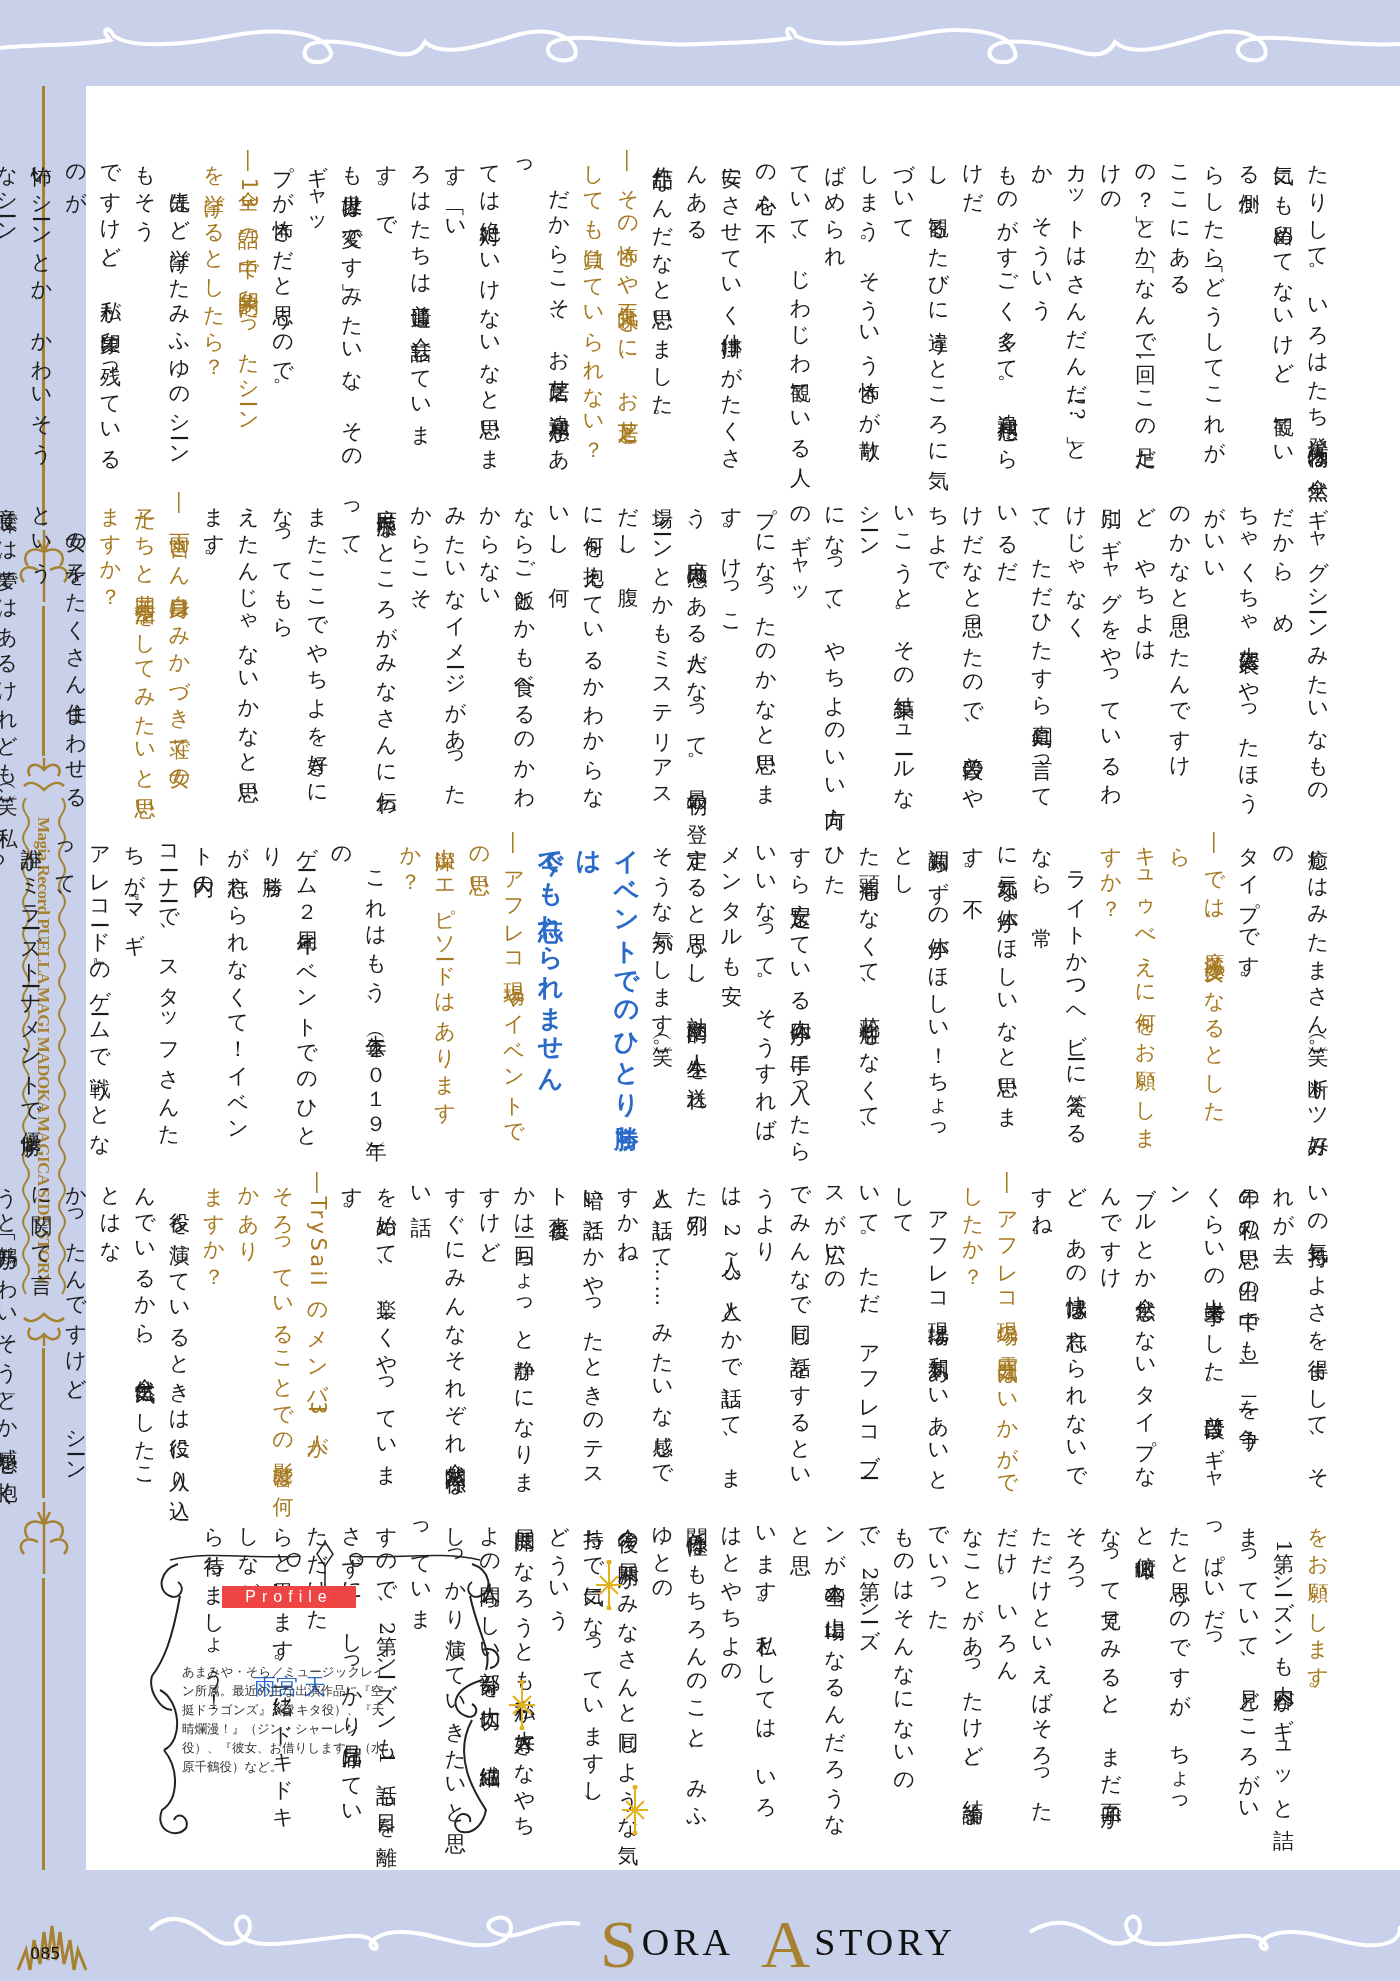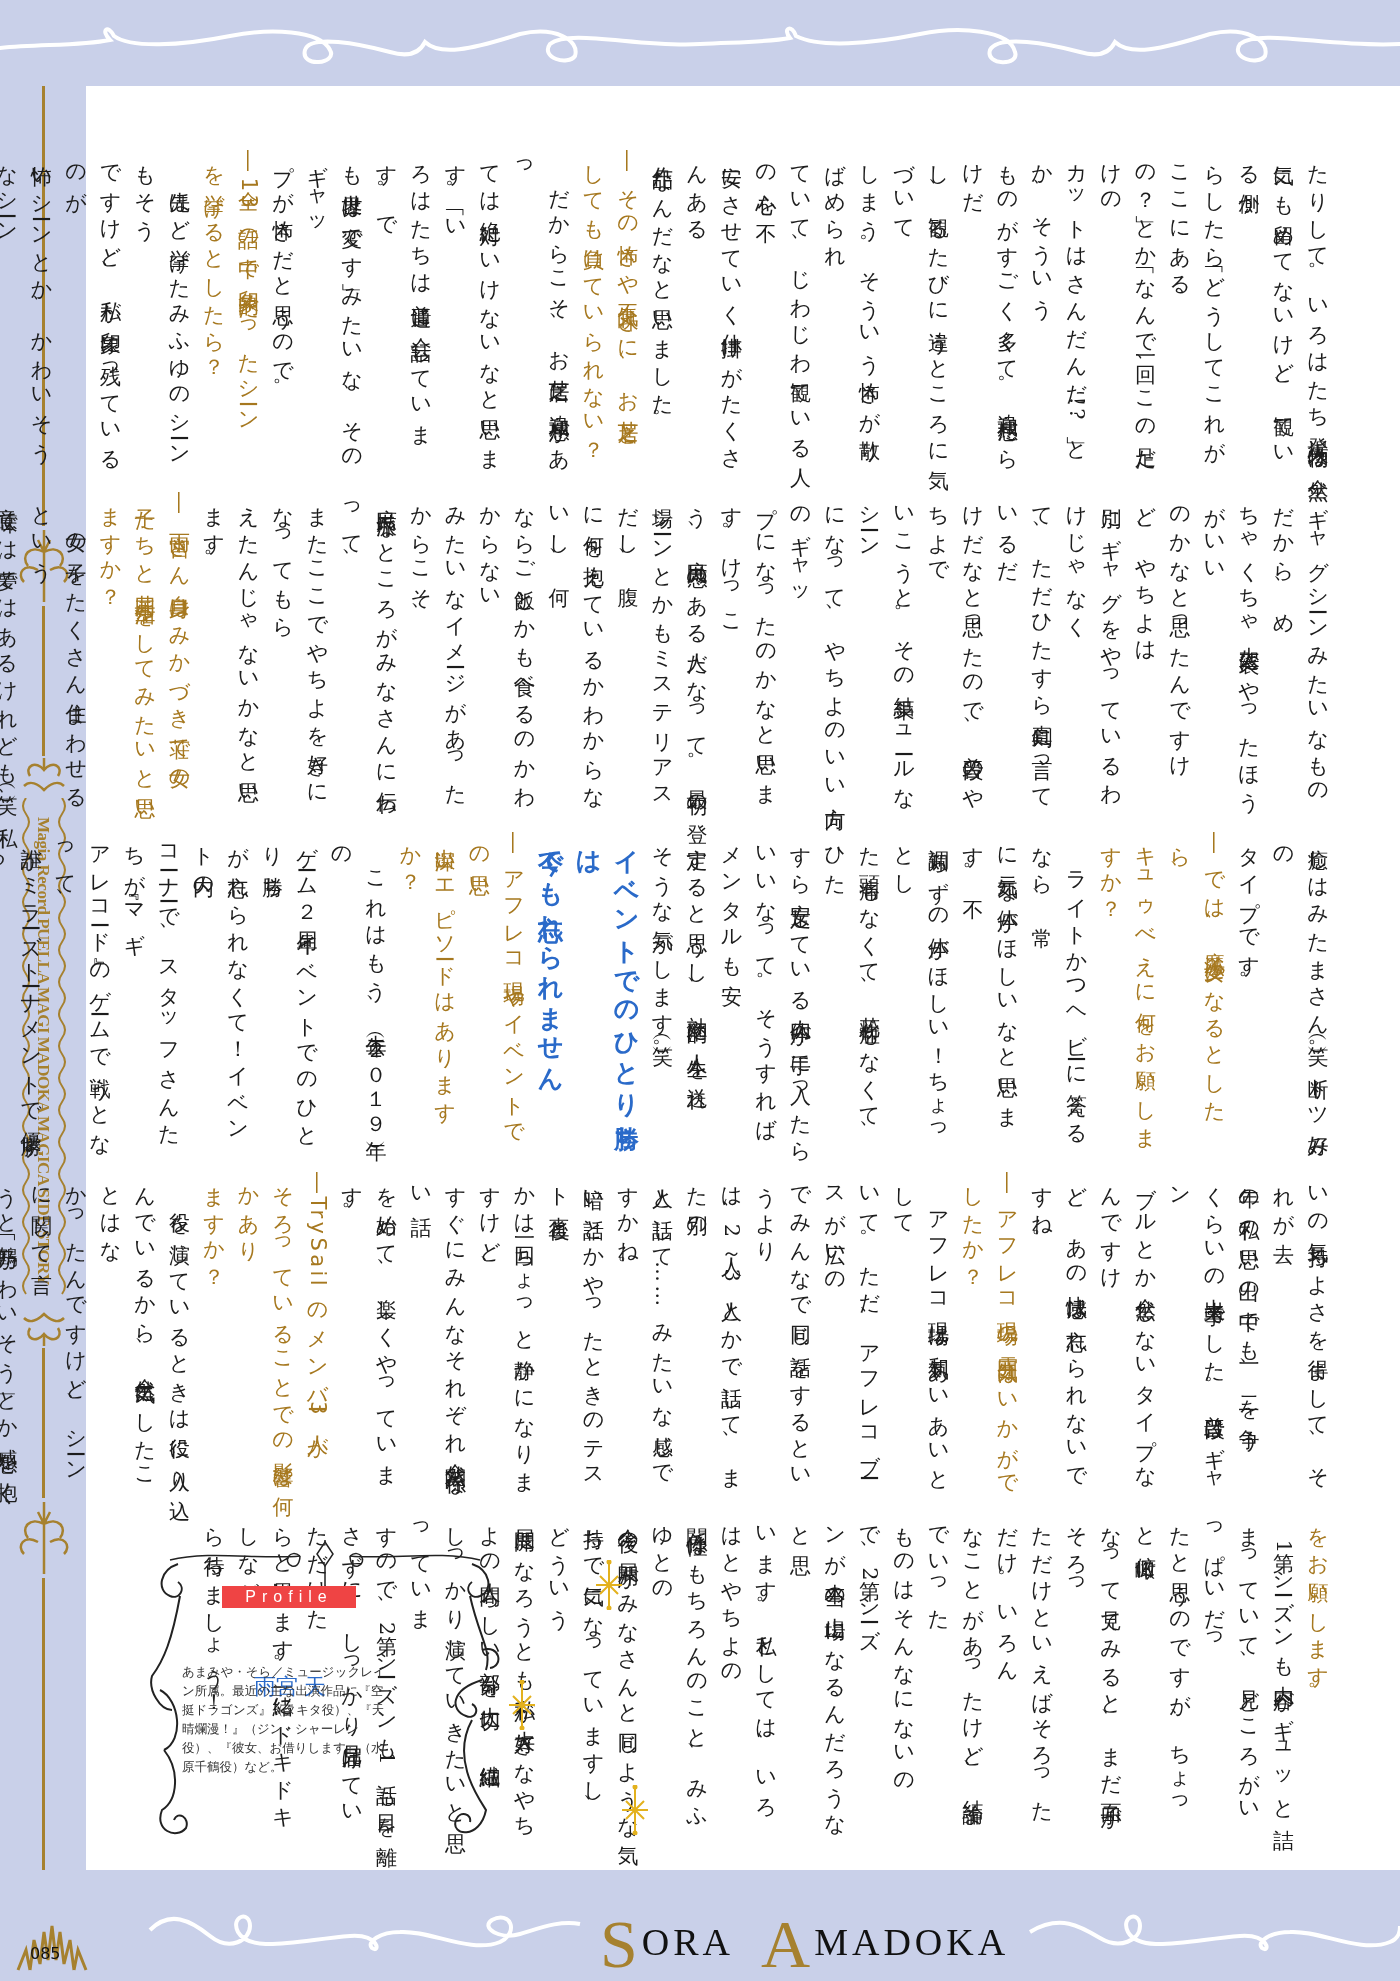--- a/index.html
+++ b/index.html
@@ -219,13 +219,13 @@
 <div class="banner-bottom">
   <svg width="1400" height="111">
     <path d="M150,60 C170,40 190,50 210,66 C230,82 250,70 250,56 C250,40 230,46 238,62 C250,84 300,70 350,66 C380,64 380,84 372,78 C366,72 380,62 400,62 C430,60 470,84 500,72 C520,62 510,40 492,50 C480,58 500,70 520,64 C540,58 560,50 580,54" stroke="#fff" stroke-width="4" fill="none"></path>
     <path d="M1030,62 C1060,44 1080,56 1100,68 C1120,80 1140,70 1140,56 C1140,40 1120,46 1128,62 C1140,84 1190,70 1240,66 C1270,64 1270,84 1262,78 C1256,72 1270,62 1290,62 C1320,60 1360,84 1390,72 C1400,68 1400,60 1400,56" stroke="#fff" stroke-width="4" fill="none"></path>
   </svg>
   <svg style="position:absolute;left:12px;top:50px;" width="80" height="56">
     <path d="M6,50 L14,30 L18,50 M18,50 L22,20 L28,44 M28,44 L32,12 L36,40 M36,40 L40,6 L44,40 M44,40 L48,12 L52,44 M52,44 L58,20 L62,50 M62,50 L66,30 L74,50" stroke="#a6812f" stroke-width="3" fill="none"></path>
   </svg>
 </div>
 <div class="page-num">085</div>
-<div class="footer-title"><span class="cap">S</span><span>ORA</span>&nbsp;&nbsp;<span class="cap">A</span><span>MADOKA</span></div>
+<div class="footer-title"><span class="cap">S</span><span>ORA</span>&nbsp;&nbsp;<span class="cap">A</span><span>STORY</span></div>
 
 </body></html>

